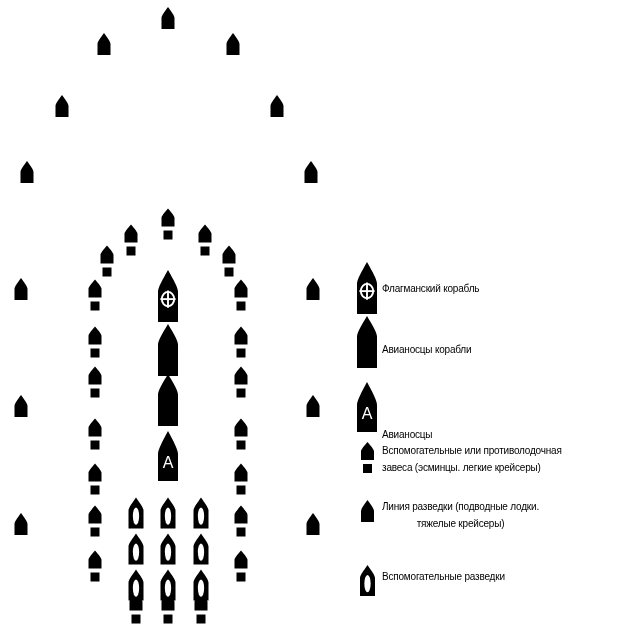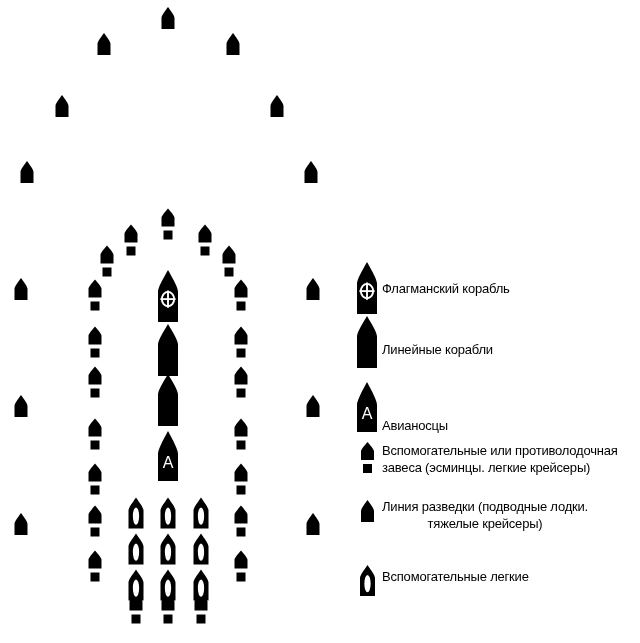--- a/index.html
+++ b/index.html
@@ -48,21 +48,21 @@
   }
   .legend-symbol {
     width: 30px;
     flex: 0 0 30px;
     display: flex;
     justify-content: center;
     align-items: flex-start;
   }
   .legend-symbol svg { display: block; overflow: visible; }
   .legend-label {
-    font-size: 13px;
+    font-size: 10px;
     line-height: 17px;
     color: #000;
     letter-spacing: -0.2px;
     white-space: pre-line;
   }
 </style>
 </head>
 <body>
 
 <div id="page">
@@ -356,30 +356,30 @@
           </svg>
         </div>
         <div class="legend-label" style="margin-top: 18px;">Флагманский корабль</div>
       </div>
       <div class="legend-row" style="position: absolute; left: 0px; top: 54px;">
         <div class="legend-symbol">
           <svg width="20" height="52" viewBox="0 0 20 52">
             <path d="M 10 0 C 15.5 9.360000000000001 20 16.64 20 20.8 L 20 52 L 0 52 L 0 20.8 C 0 16.64 4.5 9.360000000000001 10 0 Z" fill="#000000"></path>
           </svg>
         </div>
-        <div class="legend-label" style="margin-top: 25px;">Линейные корабли</div>
+        <div class="legend-label" style="margin-top: 25px;">Авианосцы корабли</div>
       </div>
       <div class="legend-row" style="position: absolute; left: 0px; top: 120px;">
         <div class="legend-symbol">
           <svg width="20" height="50" viewBox="0 0 20 50">
             <path d="M 10 0 C 15.5 10.35 20 18.400000000000002 20 23 L 20 50 L 0 50 L 0 23 C 0 18.400000000000002 4.5 10.35 10 0 Z" fill="#000000"></path>
             <text x="10" y="37" fill="#ffffff" font-family="Liberation Sans, sans-serif" font-size="16" text-anchor="middle">A</text>
           </svg>
         </div>
-        <div class="legend-label" style="margin-top: 35px; text-align: center;">Авианосцы</div>
+        <div class="legend-label" style="margin-top: 44px; text-align: center;">Авианосцы</div>
       </div>
       <div class="legend-row" style="position: absolute; left: 0px; top: 180px;">
         <div class="legend-symbol">
           <svg width="13" height="31" viewBox="0 0 13 31">
             <path d="M 6.5 0 C 10.075 4.212 13 7.4879999999999995 13 9.36 L 13 18 L 0 18 L 0 9.36 C 0 7.4879999999999995 2.925 4.212 6.5 0 Z" fill="#000000"></path>
             <rect x="2" y="22" width="9" height="9" fill="#000000"></rect>
           </svg>
         </div>
         <div class="legend-label" style="margin-top: 0px;">Вспомогательные или противолодочная
 завеса (эсминцы. легкие крейсеры)</div>
@@ -393,17 +393,17 @@
         <div class="legend-label" style="margin-top: -2px;">Линия разведки (подводные лодки.
 тяжелые крейсеры)</div>
       </div>
       <div class="legend-row" style="position: absolute; left: 0px; top: 303px;">
         <div class="legend-symbol">
           <svg width="15" height="31" viewBox="0 0 15 31">
             <path d="M 7.5 0 C 11.625 5.859 15 10.416 15 13.02 L 15 31 L 0 31 L 0 13.02 C 0 10.416 3.375 5.859 7.5 0 Z" fill="#000000"></path>
             <ellipse cx="7.5" cy="18.599999999999998" rx="3.15" ry="8.680000000000001" fill="#ffffff"></ellipse>
           </svg>
         </div>
-        <div class="legend-label" style="margin-top: 3px;">Вспомогательные легкие</div>
+        <div class="legend-label" style="margin-top: 3px;">Вспомогательные разведки</div>
       </div>
     </div>
 
 </div>
 
 </body></html>

